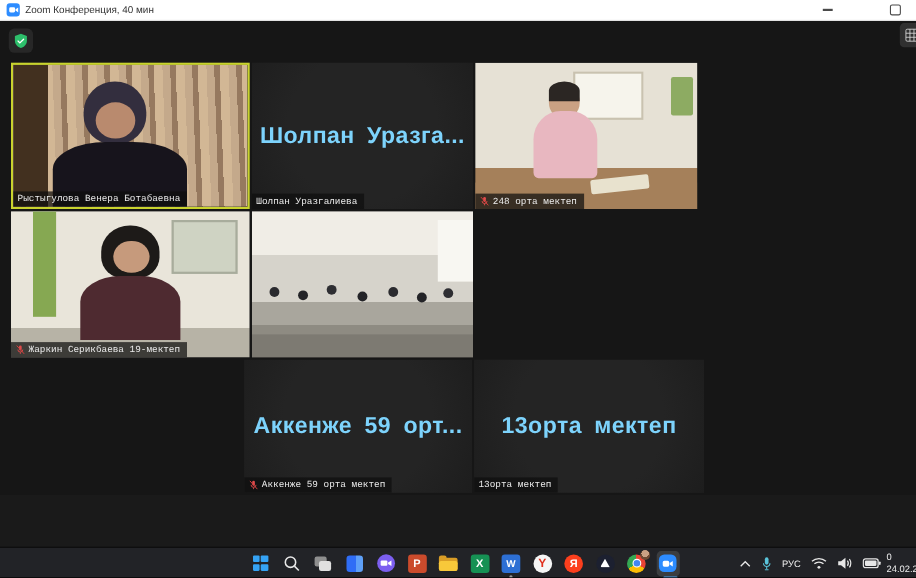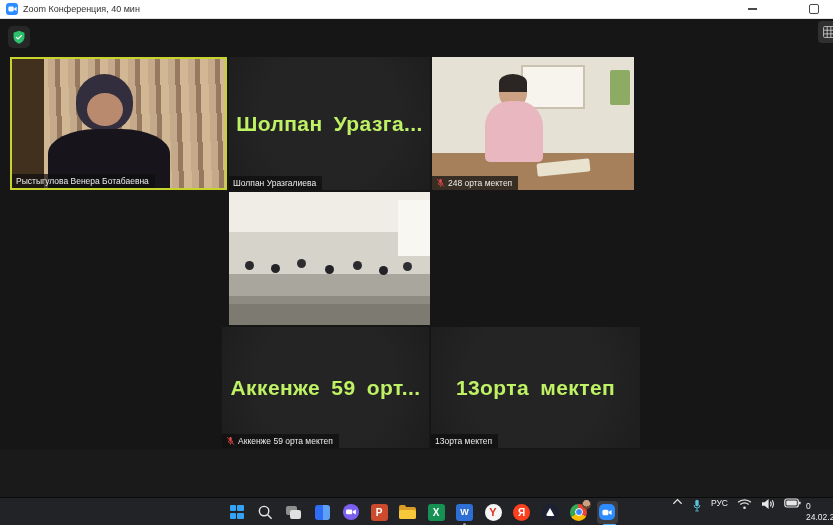--- a/index.html
+++ b/index.html
@@ -21,25 +21,25 @@
   .meeting{position:absolute;top:18px;left:0;right:0;height:432px;background:#161616;}
   .shield{position:absolute;left:8px;top:8px;width:22px;height:22px;background:#272727;
           border-radius:5px;display:flex;align-items:center;justify-content:center;z-index:5;}
   .viewgrid{position:absolute;right:-7px;top:3px;width:22px;height:22px;background:#303030;
             border-radius:4px;display:flex;align-items:center;justify-content:center;z-index:5;}
 
   .tile{position:absolute;background:#1f1f1f;overflow:hidden;box-sizing:border-box;}
   .tile.active{border:2px solid #c9d32e;}
   .vid{position:absolute;inset:0;overflow:hidden;}
   .bigtext{position:absolute;inset:0;display:flex;align-items:center;justify-content:center;
-           color:#bef264;font-weight:bold;font-size:21px;letter-spacing:.4px;word-spacing:5px;
+           color:#7dd3fc;font-weight:bold;font-size:21px;letter-spacing:.4px;word-spacing:5px;
            white-space:nowrap;overflow:hidden;}
   .tag{position:absolute;left:0;bottom:0;display:flex;gap:3px;
        background:rgba(14,14,14,.72);color:#ececec;font-size:8.5px;line-height:10px;
-       padding:2px 6px 2px 4px;max-width:96%;white-space:nowrap;overflow:hidden;z-index:3;}
+       padding:2px 6px 2px 4px;max-width:96%;white-space:nowrap;overflow:hidden;z-index:3;font-family:Liberation Mono, monospace;}
   .mmic{width:9px;height:10px;flex:none;}
 
   
   .v1{background:linear-gradient(90deg,#42301f 0 15%,rgba(0,0,0,0) 15%),
        repeating-linear-gradient(88deg,#c4a98b 0 7px,#96795f 7px 12px,#d2b795 12px 20px);}
   .v2,.v9,.v10{background:radial-gradient(circle at 50% 45%,#242424 0 55%,#1d1d1d 100%);}
   .v3{background:linear-gradient(180deg,#e6e1d5 0 72%,#a5805a 72% 100%);}
   .v4{background:repeating-linear-gradient(90deg,#eef6fb 0 18px,#dcebf4 18px 21px);}
   .v5{background:linear-gradient(180deg,#e9e5da 0 80%,#b7b3a6 80% 100%);}
   .v6{background:linear-gradient(180deg,#f0ede6 0 30%,#d6d3cb 30% 62%,#a9a69d 62% 78%,#8e8b82 78% 100%);}
@@ -71,21 +71,21 @@
   .chromec::after{content:"";position:absolute;left:4.5px;top:4.5px;width:8px;height:8px;border-radius:50%;
            background:#4285f4;border:1.6px solid #fff;box-sizing:border-box;}
   .avatar{position:absolute;right:-2px;top:-2px;width:9px;height:9px;border-radius:50%;
           background:radial-gradient(circle at 50% 35%,#caa183 0 45%,#6e4a33 46%);z-index:2;}
   .zoom-active{width:25px;height:23px;background:#3b3d40;border-radius:4px;display:flex;
                align-items:center;justify-content:center;position:relative;}
   .zoom-sq{width:16px;height:16px;background:#2d8cff;border-radius:5px;display:flex;
            align-items:center;justify-content:center;}
   .underline{position:absolute;left:6px;bottom:-2.5px;width:13px;height:2.5px;border-radius:2px;background:#56b2ff;}
   .run-dot{position:absolute;left:9px;bottom:-3px;width:3px;height:3px;border-radius:50%;background:#9a9a9a;}
-  .tray{position:absolute;right:32px;top:0;height:28px;display:flex;gap:9px;}
+  .tray{position:absolute;right:32px;top:0;height:28px;display:flex;align-items:center;gap:9px;}
   .lang{color:#efefef;font-size:8.5px;}
   .clock{position:absolute;left:806px;top:3px;width:60px;color:#efefef;font-size:8.5px;
          line-height:10.5px;text-align:left;}
 </style>
 </head>
 <body>
 
 <div class="screen">
 
   <div class="titlebar">
@@ -152,20 +152,38 @@
             <rect x="4.4" y="1.2" width="3.2" height="6" rx="1.6" fill="#e04b4b"></rect>
             <path d="M3 6.2a3 3 0 0 0 6 0" fill="none" stroke="#e04b4b" stroke-width="1.1"></path>
             <path d="M6 9.4v2" stroke="#e04b4b" stroke-width="1.1"></path>
             <path d="M1.6 1.4l9 10" stroke="#d8413f" stroke-width="1.2"></path>
           </svg>
         <span>248 орта мектеп</span>
       </div>
     </div>
 
 
+    <div class="tile" style="left:10px;top:174px;width:217px;height:133px">
+      <div class="vid v5">
+        <i class="d" style="left:9%;top:0;width:10%;height:72%;background:#86a852"></i>
+        <i class="d" style="right:5%;top:6%;width:26%;height:34%;background:#cfd3c3;border:2px solid #a8ac9c"></i>
+        <i class="d" style="left:38%;top:10%;width:24%;height:36%;border-radius:50% 50% 40% 40%;background:#1d1a18"></i>
+        <i class="d" style="left:43%;top:20%;width:15%;height:22%;border-radius:50%;background:#c69a7c"></i>
+        <i class="d" style="left:29%;top:44%;width:42%;height:44%;border-radius:40% 40% 0 0;background:#4e2a30"></i>
+      </div>
+      <div class="tag">
+        <svg class="mmic" viewBox="0 0 12 13">
+            <rect x="4.4" y="1.2" width="3.2" height="6" rx="1.6" fill="#e04b4b"></rect>
+            <path d="M3 6.2a3 3 0 0 0 6 0" fill="none" stroke="#e04b4b" stroke-width="1.1"></path>
+            <path d="M6 9.4v2" stroke="#e04b4b" stroke-width="1.1"></path>
+            <path d="M1.6 1.4l9 10" stroke="#d8413f" stroke-width="1.2"></path>
+          </svg>
+        <span>Жаркин Серикбаева 19-мектеп</span>
+      </div>
+    </div>
 
     <div class="tile" style="left:229px;top:174px;width:201px;height:133px">
       <div class="vid v6">
         <i class="d" style="right:0;top:6%;width:16%;height:42%;background:#f8f7f2"></i>
         <i class="d" style="left:8%;top:52%;width:9px;height:9px;border-radius:50%;background:#2a2a2e;box-shadow:26px 3px 0 #232327,52px -2px 0 #2e2e32,80px 4px 0 #232327,108px 0 0 #2a2a2e,134px 5px 0 #232327,158px 1px 0 #2e2e32"></i>
         <i class="d" style="left:0;bottom:0;width:100%;height:16%;background:#7d7a72"></i>
       </div>
     </div>
 
 

